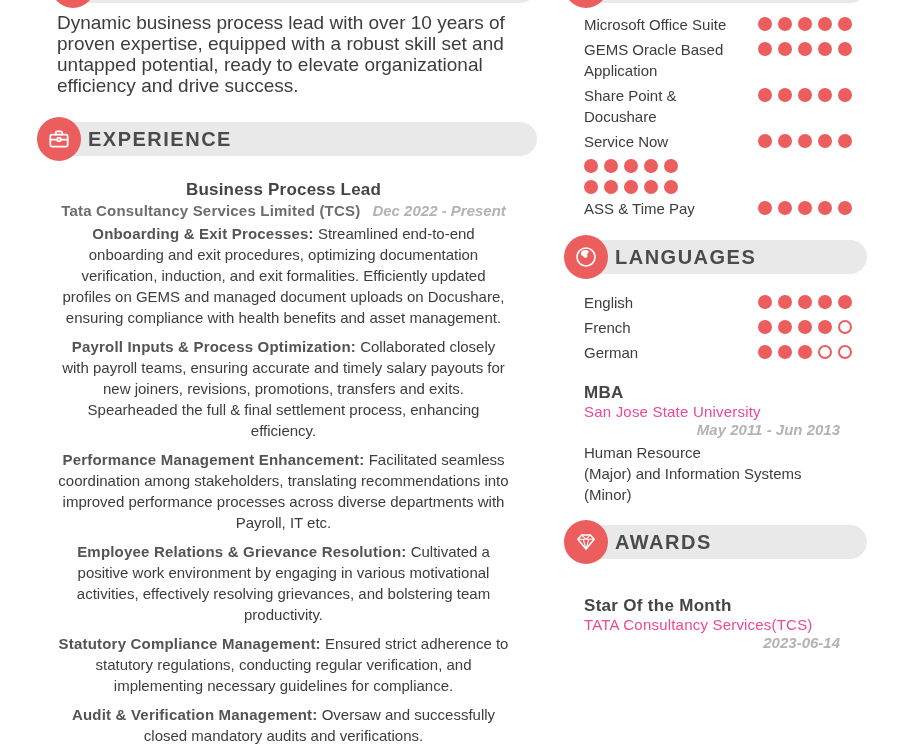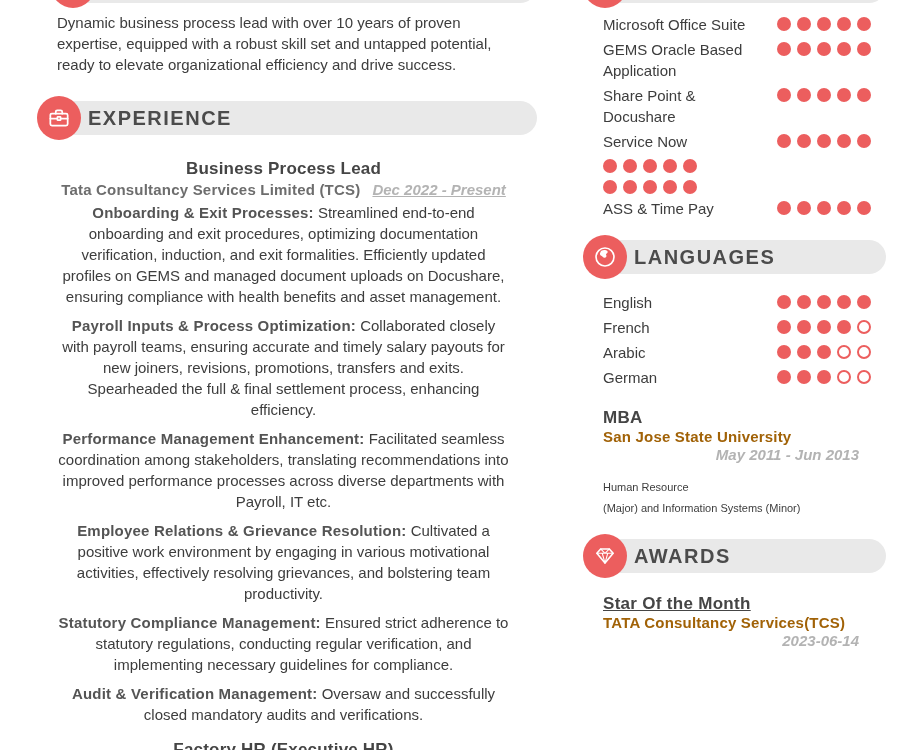--- a/index.html
+++ b/index.html
@@ -3,43 +3,43 @@
 <meta charset="utf-8">
 <style>
   :root { --red:#ec5e5e; --bar:#e9e9e9; }
   html,body { margin:0; padding:0; }
   body {
     width:902px; height:750px; position:relative; overflow:hidden;
     background:#ffffff; font-family:"Liberation Sans", sans-serif;
     color:#3d3d3d;
   }
   .col-left  { position:absolute; left:37px; top:0; width:500px; }
-  .col-right { position:absolute; left:583px; top:0; width:303px; }
+  .col-right { position:absolute; left:564px; top:0; width:303px; }
 
   
   .section-header { position:relative; height:44px; }
   .sh-bar { position:absolute; left:11px; right:0; top:5px; height:34px;
             background:var(--bar); border-radius:17px; }
   .sh-circle { position:absolute; left:0; top:0; width:44px; height:44px;
                border-radius:50%; background:var(--red); z-index:2;
                display:flex; align-items:center; justify-content:center; }
   .sh-label { position:absolute; left:51px; top:5px; height:22px; line-height:34px;
               font-size:20px; font-weight:bold; color:#4b4b4b; letter-spacing:1.5px; z-index:1; }
   .cut-header { position:absolute; top:-36px; left:0; right:0; height:44px; }
 
   
-  .summary { margin:0; padding:12px 27px 0 20px; font-size:15px; line-height:21px; }
+  .summary { margin:0; padding:12px 27px 0 20px; font-size:19px; line-height:21px; }
   .exp-header { margin-top:21px; }
   .jobs { padding:0 27px 0 20px; }
   .job { margin-top:18px;text-align:center; }
   .job + .job { margin-top:14px; }
   .job-title { font-size:17px; font-weight:bold; color:#454545; line-height:21px; letter-spacing:0.2px; }
   .job-meta { font-size:15px; line-height:21px; margin-bottom:2px; }
   .job-company { font-weight:bold; color:#6d6d6d; letter-spacing:0.2px; }
-  .job-dates { font-style:italic; font-weight:bold; color:#b3b3b3; margin-left:12px;text-decoration:underline; }
+  .job-dates { font-style:italic; font-weight:bold; color:#b3b3b3; margin-left:12px; }
   .bullet { margin:0 0 8px 0; font-size:15px; line-height:21px; }
   .bullet-label { font-weight:bold; color:#545454; letter-spacing:0.2px; }
 
   
   .rating-list { }
   .skills-list { padding-top:12px; }
   .lang-list { margin-top:11px; }
   .rating-row { display:flex; align-items:flex-start;
                 padding:2px 15px 2px 20px; font-size:15px; line-height:21px; }
   .rating-label { flex:1; padding-right:8px; }
@@ -47,26 +47,26 @@
   .dot { width:14px; height:14px; border-radius:50%; box-sizing:border-box; }
   .dot.filled { background:var(--red); }
   .dot.empty  { border:2px solid var(--red); background:#fff; }
 
   .lang-header { margin-top:14px; }
   .edu-header  { margin-top:15px; }
   .awd-header  { margin-top:15px; }
 
   .entry { padding:0 27px 0 20px; }
   .entry-top { margin-top:18px; }
-  .awd-top { margin-top:16px;text-decoration:underline; }
+  .awd-top { margin-top:32px; }
   .entry-title { font-size:17px; font-weight:bold; color:#454545; line-height:20px; letter-spacing:0.3px; }
-  .entry-org   { font-size:15px; font-weight:bold; color:#a16207; line-height:18px; letter-spacing:0.2px; }
+  .entry-org   { font-size:15px; font-weight:normal; color:#ec4899; line-height:18px; letter-spacing:0.2px; }
   .entry-date  { font-size:15px; font-style:italic; font-weight:bold; color:#b3b3b3;
                  line-height:18px; text-align:right; padding-right:0; }
-  .edu-details { margin-top:13px; font-size:11px; line-height:21px; }
+  .edu-details { margin-top:3px; font-size:15px; line-height:21px; }
 
   .icon-svg { display:block; }
 </style>
 </head>
 <body>
 
 <div class="col-left">
 
   <div class="section-header cut-header">
     <div class="sh-bar"></div>
@@ -222,30 +222,20 @@
     <div class="rating-label">French</div>
     <div class="dots">
           <span class="dot filled"></span>
           <span class="dot filled"></span>
           <span class="dot filled"></span>
           <span class="dot filled"></span>
           <span class="dot empty"></span>
         </div>
   </div>
 
-  <div class="rating-row">
-    <div class="rating-label">Arabic</div>
-    <div class="dots">
-          <span class="dot filled"></span>
-          <span class="dot filled"></span>
-          <span class="dot filled"></span>
-          <span class="dot empty"></span>
-          <span class="dot empty"></span>
-        </div>
-  </div>
 
   <div class="rating-row">
     <div class="rating-label">German</div>
     <div class="dots">
           <span class="dot filled"></span>
           <span class="dot filled"></span>
           <span class="dot filled"></span>
           <span class="dot empty"></span>
           <span class="dot empty"></span>
         </div>

